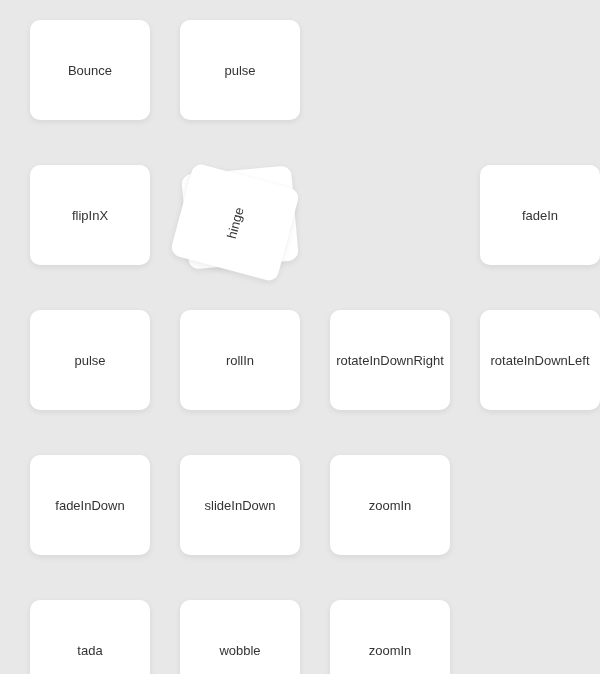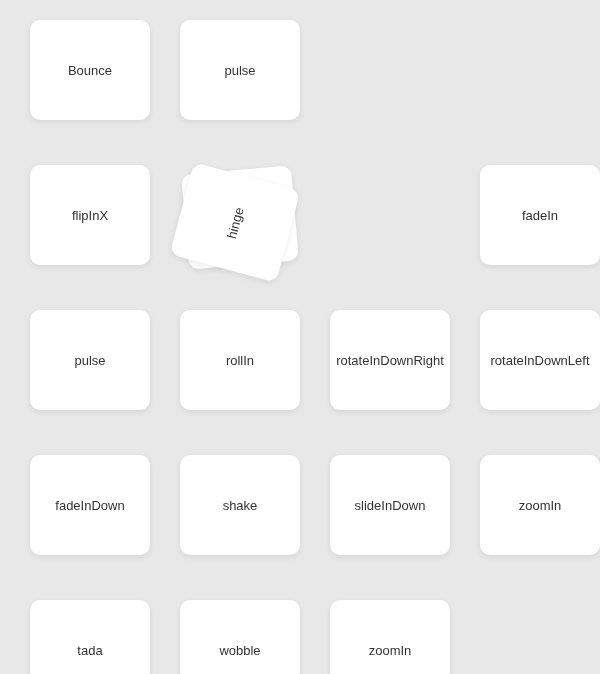--- a/index.html
+++ b/index.html
@@ -140,23 +140,20 @@
   <div class="card card-normal">
     <span>rotateInDownLeft</span>
   </div>
 
   <div class="row-spacer"></div>
 
   <div class="card card-normal">
     <span>fadeInDown</span>
   </div>
   <div class="card card-normal">
-    <span>shake</span>
-  </div>
-  <div class="card card-normal">
     <span>slideInDown</span>
   </div>
   <div class="card card-normal">
     <span>zoomIn</span>
   </div>
 
   <div class="row-spacer"></div>
 
   <div class="card card-normal">
     <span>tada</span>

